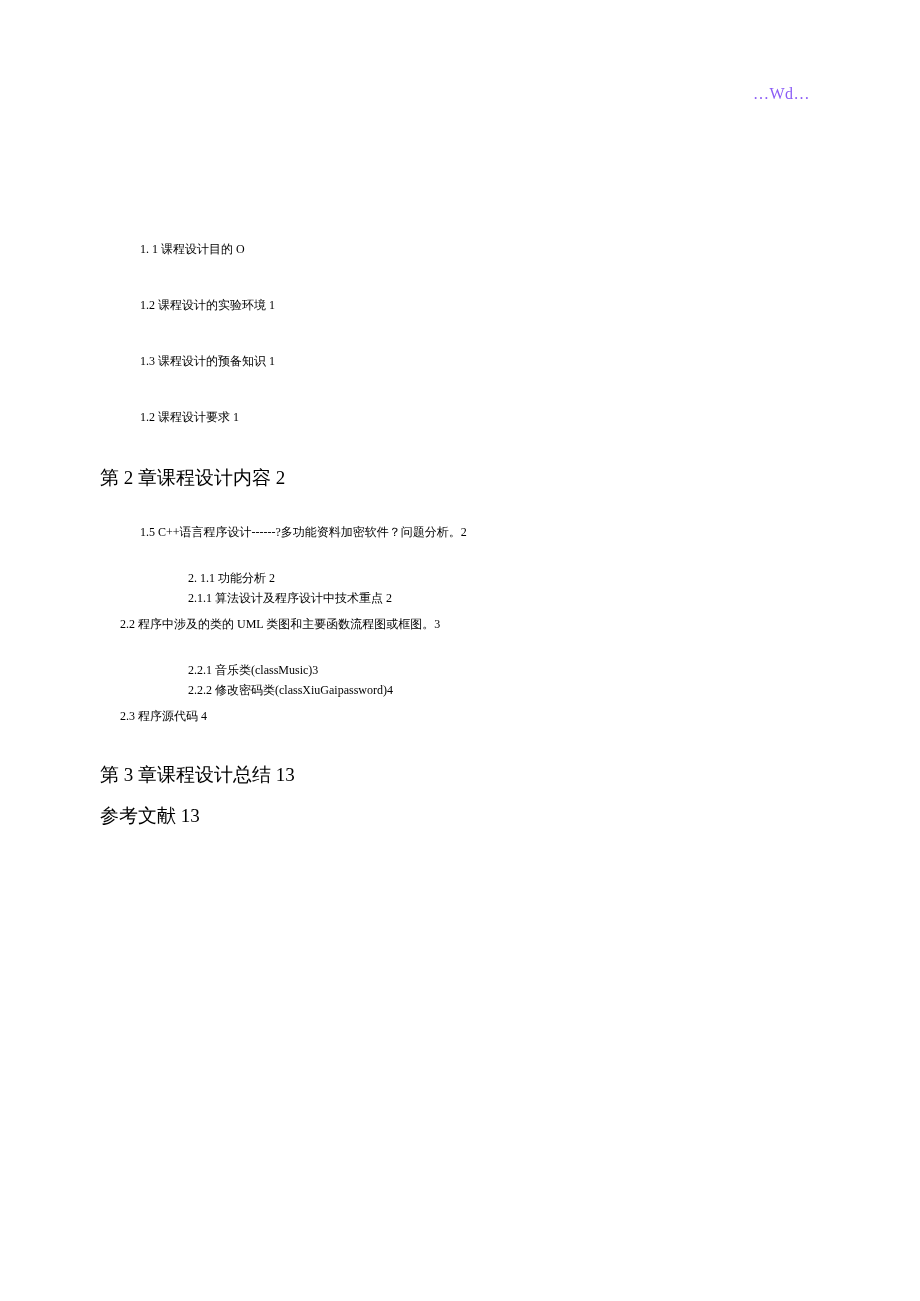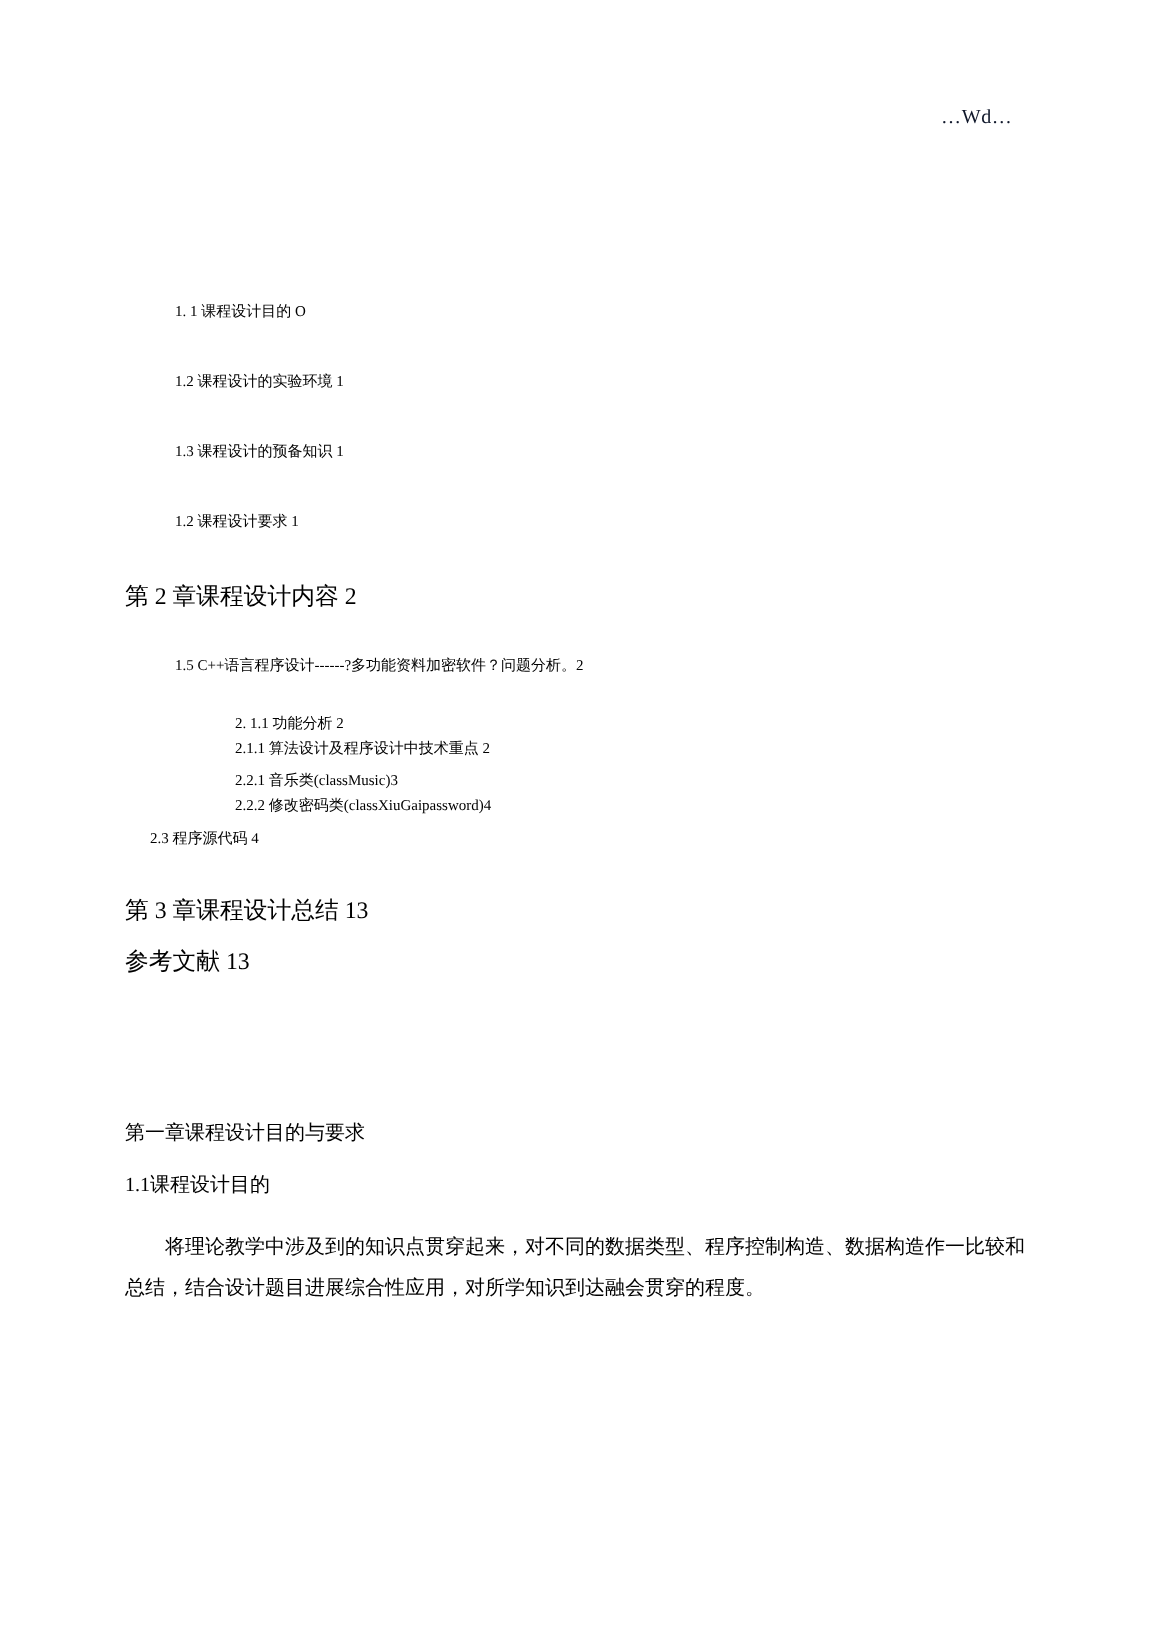--- a/index.html
+++ b/index.html
@@ -15,21 +15,21 @@
     width: 920px;
     min-height: 1301px;
     box-sizing: border-box;
     padding: 85px 100px 60px 100px;
     position: relative;
   }
   .header-mark {
     position: absolute;
     top: 82px;
     right: 110px;
-    color: #0f172a;
+    color: #8b5cf6;
     font-size: 16px;
     font-family: "Times New Roman", serif;
     letter-spacing: 0.5px;
   }
   .toc {
     margin-top: 155px;
   }
   .toc-h1 {
     font-size: 19px;
     font-weight: normal;
@@ -91,32 +91,28 @@
       <div class="toc-l2">1.2   课程设计要求 1</div>
     </div>
 
     <div class="toc-h1 toc-h1-later">第 2 章课程设计内容 2</div>
     <div class="toc-l2-block">
       <div class="toc-l2" style="margin-bottom:28px;">1.5   C++语言程序设计------?多功能资料加密软件？问题分析。2</div>
       <div class="toc-l3-block">
         <div class="toc-l3">2.  1.1 功能分析 2</div>
         <div class="toc-l3">2.1.1 算法设计及程序设计中技术重点 2</div>
       </div>
+      <div class="toc-l2 toc-l2-tight" style="margin-left:-20px; margin-bottom:28px;">2.2 程序中涉及的类的 UML 类图和主要函数流程图或框图。3</div>
       <div class="toc-l3-block">
         <div class="toc-l3">2.2.1 音乐类(classMusic)3</div>
         <div class="toc-l3">2.2.2 修改密码类(classXiuGaipassword)4</div>
       </div>
       <div class="toc-l2 toc-l2-tight" style="margin-left:-20px; margin-bottom:36px;">2.3 程序源代码 4</div>
     </div>
 
     <div class="toc-h1 toc-h1-later" style="margin-bottom:13px;">第 3 章课程设计总结 13</div>
 
     <div class="toc-h1 toc-h1-later">参考文献 13</div>
 
   </div>
 
-  <div class="body-section">
-    <div class="body-h1">第一章课程设计目的与要求</div>
-    <div class="body-h2">1.1课程设计目的</div>
-    <p class="body-para">将理论教学中涉及到的知识点贯穿起来，对不同的数据类型、程序控制构造、数据构造作一比较和总结，结合设计题目进展综合性应用，对所学知识到达融会贯穿的程度。</p>
-  </div>
 
 </div>
 
 </body></html>

